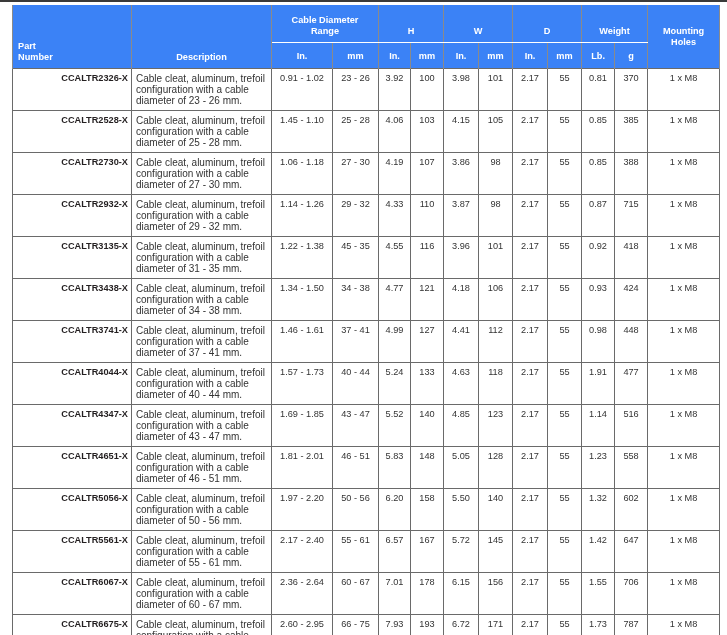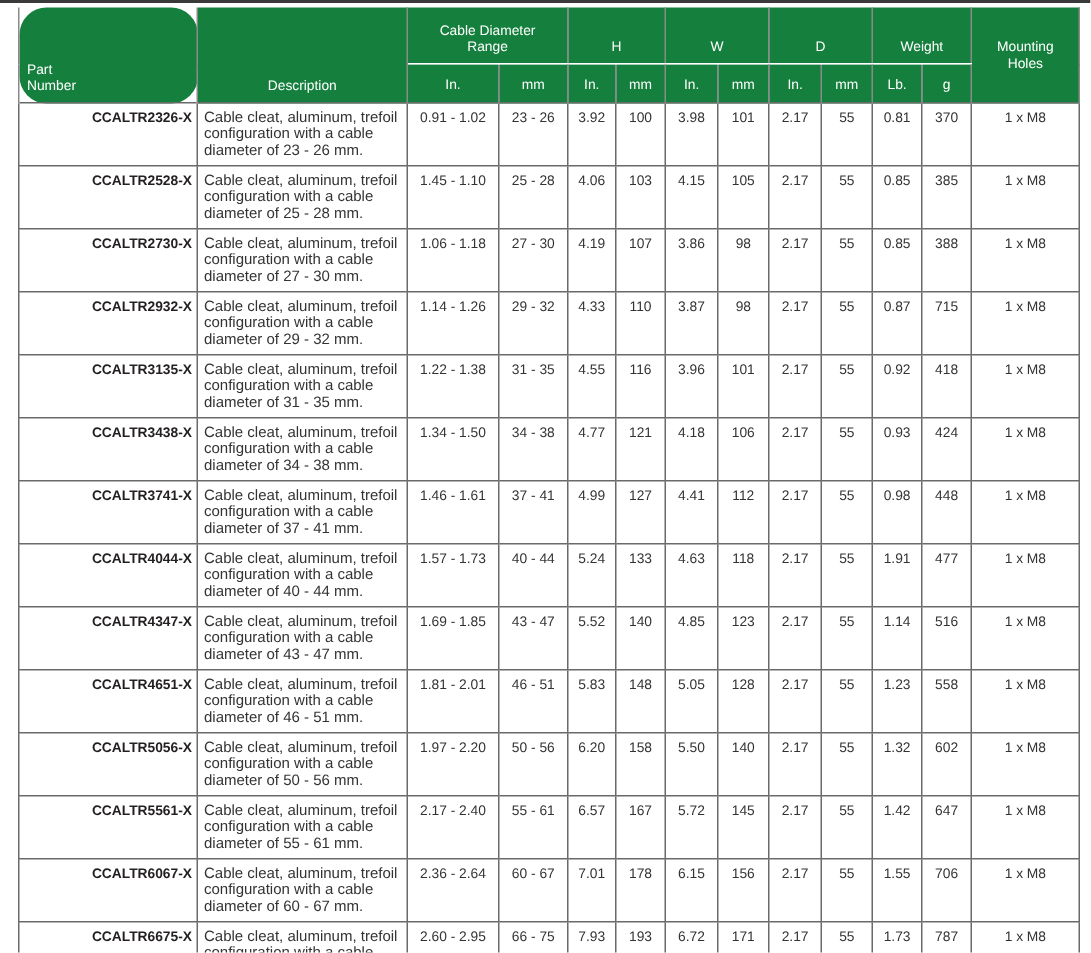--- a/index.html
+++ b/index.html
@@ -1,26 +1,26 @@
 <!DOCTYPE html>
 <html><head>
 <meta charset="utf-8">
 <style>
   html, body { margin:0; padding:0; background:#ffffff; }
   body { width:727px; height:635px; overflow:hidden; position:relative;
          font-family:"Liberation Sans", sans-serif; color:#231f20; }
   .topline { position:absolute; left:0; top:0; width:727px; height:2px; background:#3a3a3a; }
   table.spec { position:absolute; left:12px; top:5px; border-collapse:collapse;
                table-layout:fixed; width:707px; font-size:9.2px; }
-  table.spec th { background:#15803d; color:#ffffff; font-weight:normal; text-align:center;
+  table.spec th { background:#3b82f6; color:#ffffff; font-weight:bold; text-align:center;
                   border-left:1.5px solid #8a8a8a; border-right:1.5px solid #8a8a8a; padding:0 2px; }
   table.spec th.grp { border-bottom:1.5px solid #ffffff; height:32px; vertical-align:bottom; padding-bottom:5px; line-height:11px; }
   table.spec th.sub { height:25px; vertical-align:middle; }
   table.spec th.tall { vertical-align:bottom; padding-bottom:5px; line-height:11px; }
-  table.spec th.part { text-align:left; padding-left:5px;border-radius:18px; }
+  table.spec th.part { text-align:left; padding-left:5px; }
   table.spec th.mount { vertical-align:middle; padding-top:6px; }
   table.spec td { border:1.5px solid #6a6a6a; height:37px; vertical-align:top;
                   padding:4px 3px 0 3px; text-align:center; line-height:11px; overflow:hidden; }
   table.spec td.part { text-align:right; font-weight:bold; padding-left:5px; }
   table.spec td.desc { text-align:left; font-size:10px; padding-left:4px; color:#333; }
   table.spec td.num { color:#333; }
 </style>
 </head>
 <body>
 
@@ -124,21 +124,21 @@
         <td class="num">2.17</td>
         <td class="num">55</td>
         <td class="num">0.87</td>
         <td class="num">715</td>
         <td class="num">1 x M8</td>
       </tr>
       <tr>
         <td class="part">CCALTR3135-X</td>
         <td class="desc">Cable cleat, aluminum, trefoil configuration with a cable diameter of 31 - 35 mm.</td>
         <td class="num">1.22 - 1.38</td>
-        <td class="num">31 - 35</td>
+        <td class="num">45 - 35</td>
         <td class="num">4.55</td>
         <td class="num">116</td>
         <td class="num">3.96</td>
         <td class="num">101</td>
         <td class="num">2.17</td>
         <td class="num">55</td>
         <td class="num">0.92</td>
         <td class="num">418</td>
         <td class="num">1 x M8</td>
       </tr>

